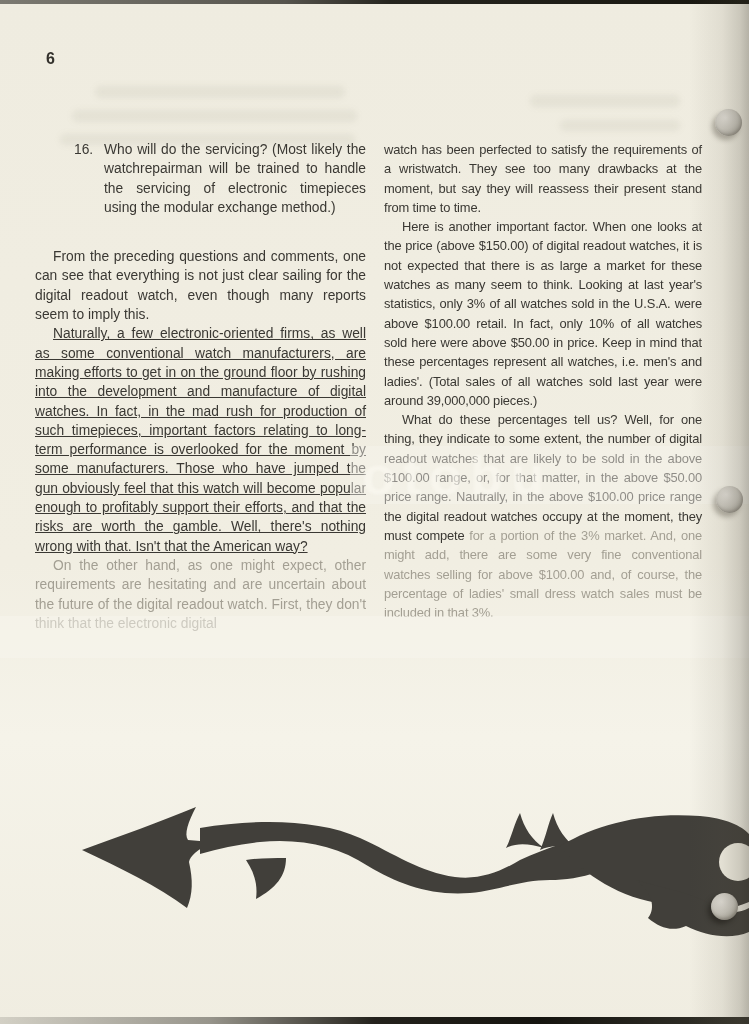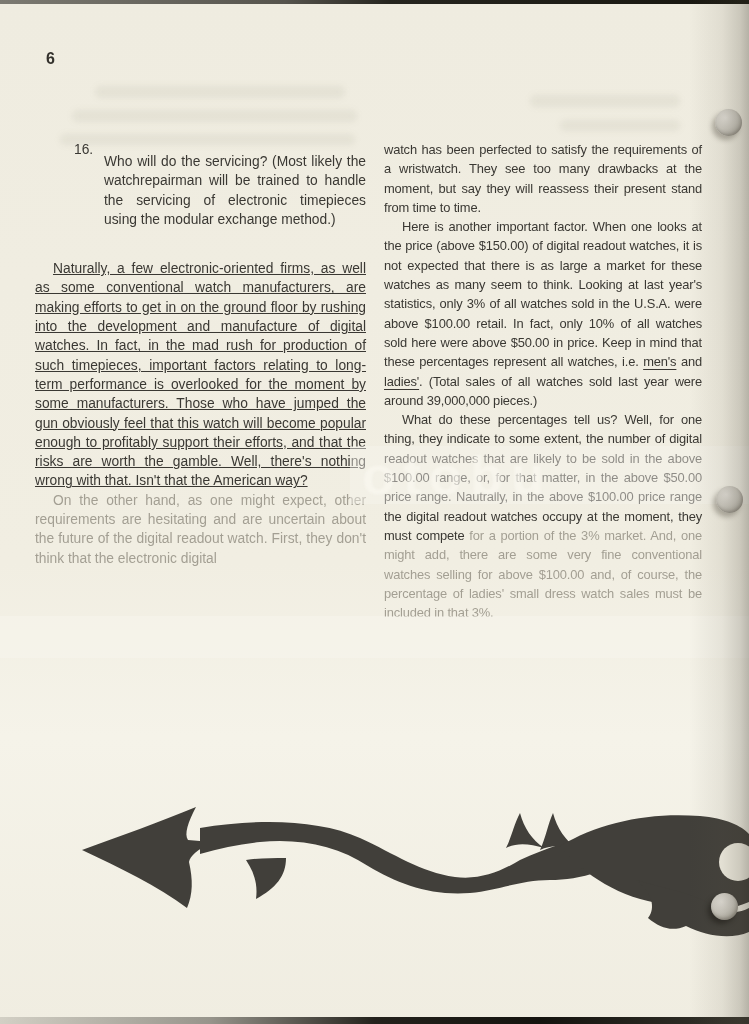--- a/index.html
+++ b/index.html
@@ -21,25 +21,25 @@
   
   .page-number{position:absolute;left:46px;top:50px;font-size:16px;font-weight:bold;color:#33312c;letter-spacing:.5px;}
 
   
   .col{position:absolute;top:140px;color:#3a3833;text-align:justify;}
   .col p{margin:0;}
   .col-left{left:35px;width:331px;font-size:13.8px;line-height:19.3px;}
   .col-right{left:384px;width:318px;font-size:12.9px;line-height:19.3px;letter-spacing:-.15px;}
   .indent{text-indent:18px;}
   .faded{color:#a39f93;}
-  .u{text-decoration:underline;text-underline-offset:3px;}
+  .u{text-underline-offset:3px;}
 
   .list-item{display:flex;margin-left:39px;margin-bottom:30px;}
   .list-num{flex:0 0 30px;text-align:left;}
-  .list-text{flex:1;text-align:justify;margin-top:12px;}
+  .list-text{flex:1;text-align:justify;}
 
   .mb-big{margin-bottom:46px;}
   .mb-std{margin-bottom:30px;text-decoration:underline;}
   .mb-right1{margin-bottom:34px;}
   .mb-right2{margin-bottom:30px;}
 
   
   .wm-band{position:absolute;pointer-events:none;z-index:40;}
   .wm-band-1{left:350px;top:446px;width:399px;height:58px;background:rgba(247,245,237,.45);}
   .wm-band-2{left:0;top:616px;width:749px;height:42px;background:rgba(247,245,237,.50);}
@@ -69,20 +69,21 @@
   <div class="smudge" style="left:530px;top:95px;width:150px;height:12px;"></div>
   <div class="smudge" style="left:560px;top:120px;width:120px;height:11px;"></div>
 
   <div class="page-number">6</div>
 
   <div class="col col-left">
     <div class="list-item">
       <div class="list-num">16.</div>
       <div class="list-text">Who will do the servicing? (Most likely the watchrepairman will be trained to handle the servicing of electronic timepieces using the modular exchange method.)</div>
     </div>
+    <p class="indent mb-big"><span>From the preceding questions and comments, one can see that everything is not just clear sailing for the digital readout watch, even though many reports seem to imply this.</span></p>
     <p class="indent mb-std"><span>Naturally, a few electronic-oriented firms, as well as some conventional watch manufacturers, are making efforts to get in on the ground floor by rushing into the development and manufacture of digital watches. In fact, in the mad rush for production of such timepieces, important factors relating to long-term performance is overlooked for the moment by some manufacturers. Those who have jumped the gun obviously feel that this watch will become popular enough to profitably support their efforts, and that the risks are worth the gamble. Well, there's nothing wrong with that. Isn't that the American way?</span></p>
     <p class="indent"><span class="faded">On the other hand, as one might expect, other requirements are hesitating and are uncertain about the future of the digital readout watch. First, they don't think that the electronic digital</span></p>
   </div>
 
   <div class="col col-right">
     <p class="mb-right1"><span>watch has been perfected to satisfy the requirements of a wristwatch. They see too many drawbacks at the moment, but say they will reassess their present stand from time to time.</span></p>
     <p class="indent mb-right2"><span>Here is another important factor. When one looks at the price (above $150.00) of digital readout watches, it is not expected that there is as large a market for these watches as many seem to think. Looking at last year's statistics, only 3% of all watches sold in the U.S.A. were above $100.00 retail. In fact, only 10% of all watches sold here were above $50.00 in price. Keep in mind that these percentages represent all watches, i.e. </span><span class="u">men's</span><span> and </span><span class="u">ladies'</span><span>. (Total sales of all watches sold last year were around 39,000,000 pieces.)</span></p>
     <p class="indent"><span>What do these percentages tell us? Well, for one thing, they indicate to some extent, the number of digital readout watches that are likely to be sold in the above $100.00 range, or, for that matter, in the above $50.00 price range. Nautrally, in the above $100.00 price range the digital readout watches occupy at the moment, they must compete </span><span class="faded">for a portion of the 3% market. And, one might add, there are some very fine conventional watches selling for above $100.00 and, of course, the percentage of ladies' small dress watch sales must be included in that 3%.</span></p>
   </div>
 

